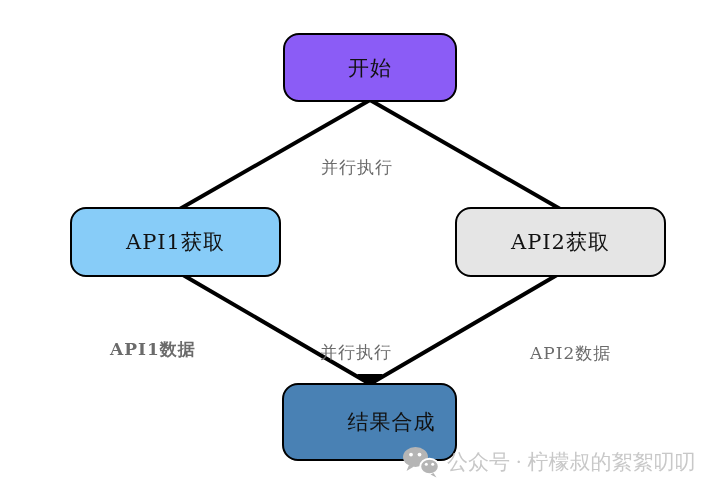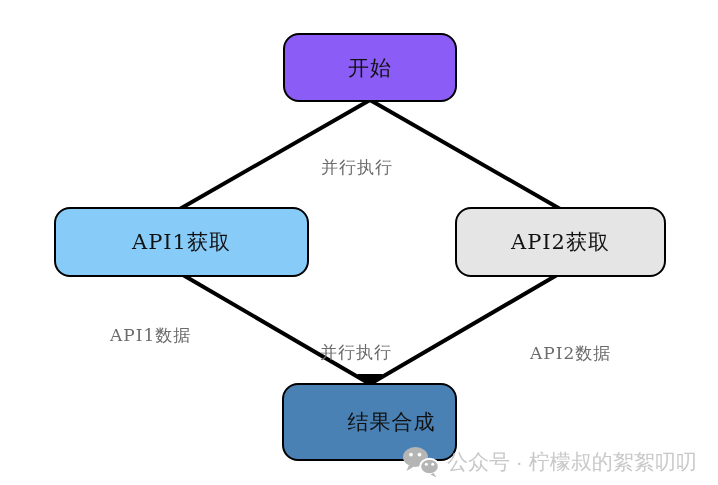--- a/index.html
+++ b/index.html
@@ -16,43 +16,43 @@
     position: absolute;
     box-sizing: border-box;
     border: 2.5px solid #000;
     border-radius: 16px;
     display: flex; align-items: center; justify-content: center;
     font-size: 21px;
     color: #111111;
     letter-spacing: 1px;
   }
   .node-start  { left: 283px; top: 33px;  width: 174px; height: 69px; background: #8b5cf6; }
-  .node-api1   { left: 54px;  top: 207px; width: 255px; height: 70px; background: #87CCF8; text-align: right; }
+  .node-api1   { left: 70px;  top: 207px; width: 211px; height: 70px; background: #87CCF8; text-align: right; }
   .node-api2   { left: 455px; top: 207px; width: 211px; height: 70px; background: #e5e5e5; }
   .node-result { left: 282px; top: 383px; width: 175px; height: 78px; background: #4981B4; padding-left: 44px; }
 
   .edge-label {
     position: absolute;
     font-size: 17px;
     color: #6B6B6B;
     white-space: nowrap;
     letter-spacing: 1px;
     margin-top: 20px;
   }
   .lbl-parallel { left: 321px; top: 136px; }
-  .lbl-api1data { left: 110px; top: 304px; }
+  .lbl-api1data { left: 110px; top: 318px; font-weight: bold; }
   .lbl-aggregate{ left: 320px; top: 321px; }
   .lbl-api2data { left: 530px; top: 322px; }
 
   .watermark {
     position: absolute;
     left: 402px; top: 445px;
     height: 34px;
     display: flex; align-items: center; gap: 7px;
-    font-family: Liberation Sans, sans-serif;
+    font-family: Liberation Serif, serif;
     font-size: 21px;
     color: #C8C8C8;
     white-space: nowrap;
   }
   .watermark .wicon { flex: 0 0 auto; display: block; }
 </style>
 </head>
 <body>
 
 <div class="canvas">

